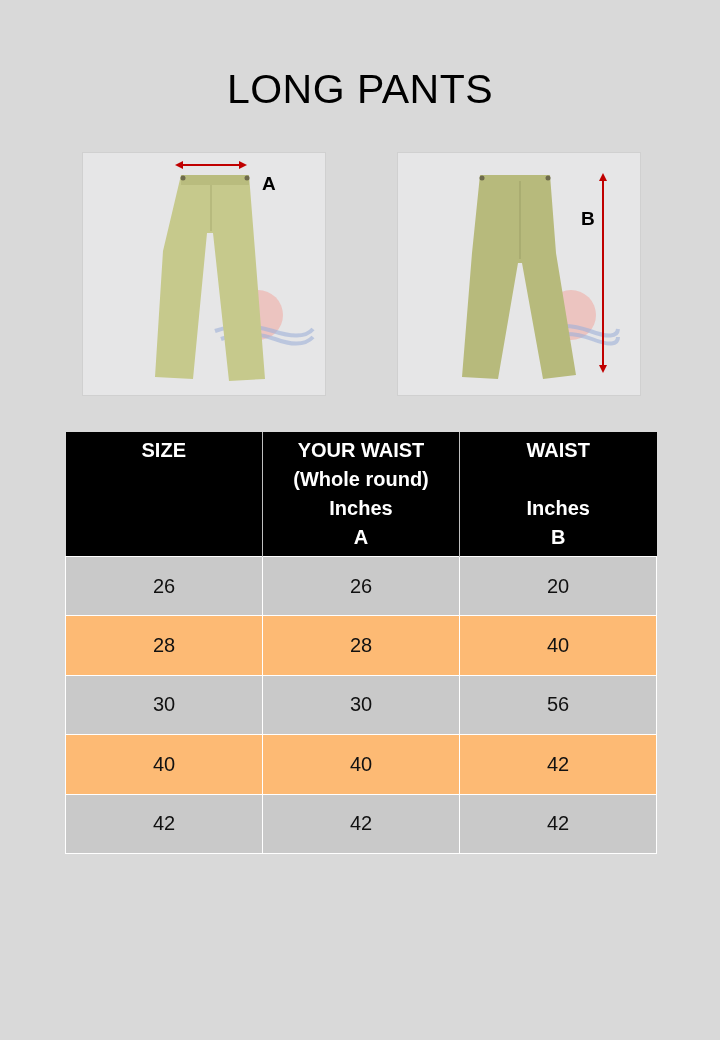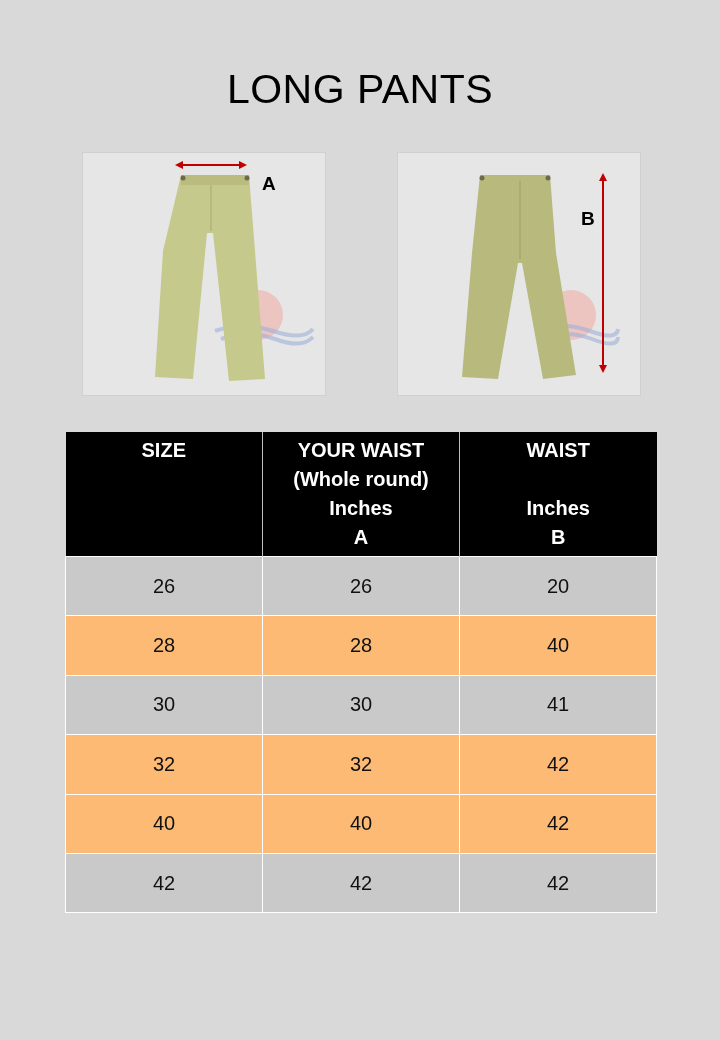--- a/index.html
+++ b/index.html
@@ -117,26 +117,21 @@
       <td>20</td>
     </tr>
     <tr class="even">
       <td>28</td>
       <td>28</td>
       <td>40</td>
     </tr>
     <tr class="odd">
       <td>30</td>
       <td>30</td>
-      <td>41</td>
-    </tr>
-    <tr class="even">
-      <td>32</td>
-      <td>32</td>
-      <td>42</td>
+      <td>56</td>
     </tr>
     <tr class="even">
       <td>40</td>
       <td>40</td>
       <td>42</td>
     </tr>
     <tr class="odd">
       <td>42</td>
       <td>42</td>
       <td>42</td>

